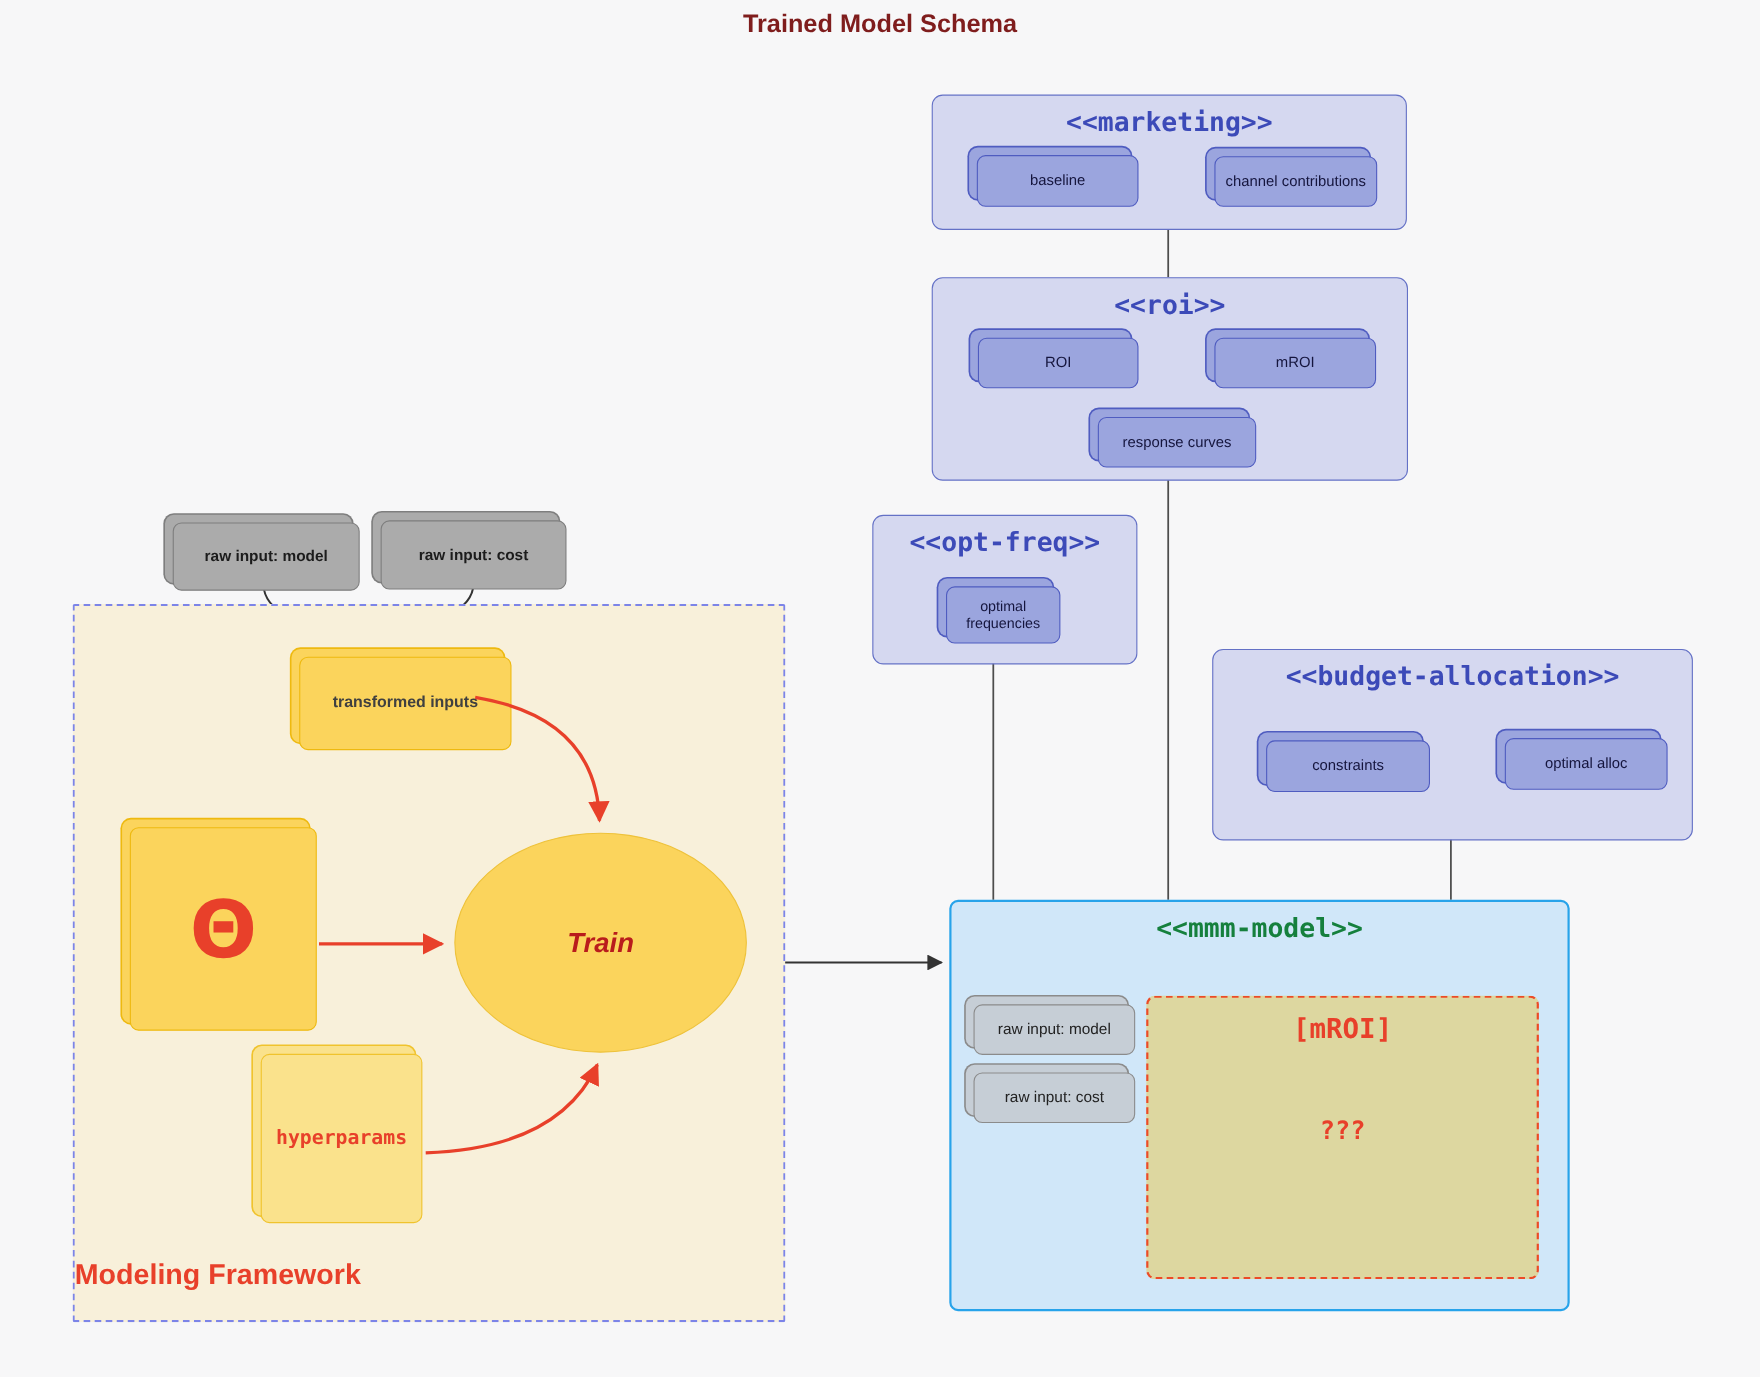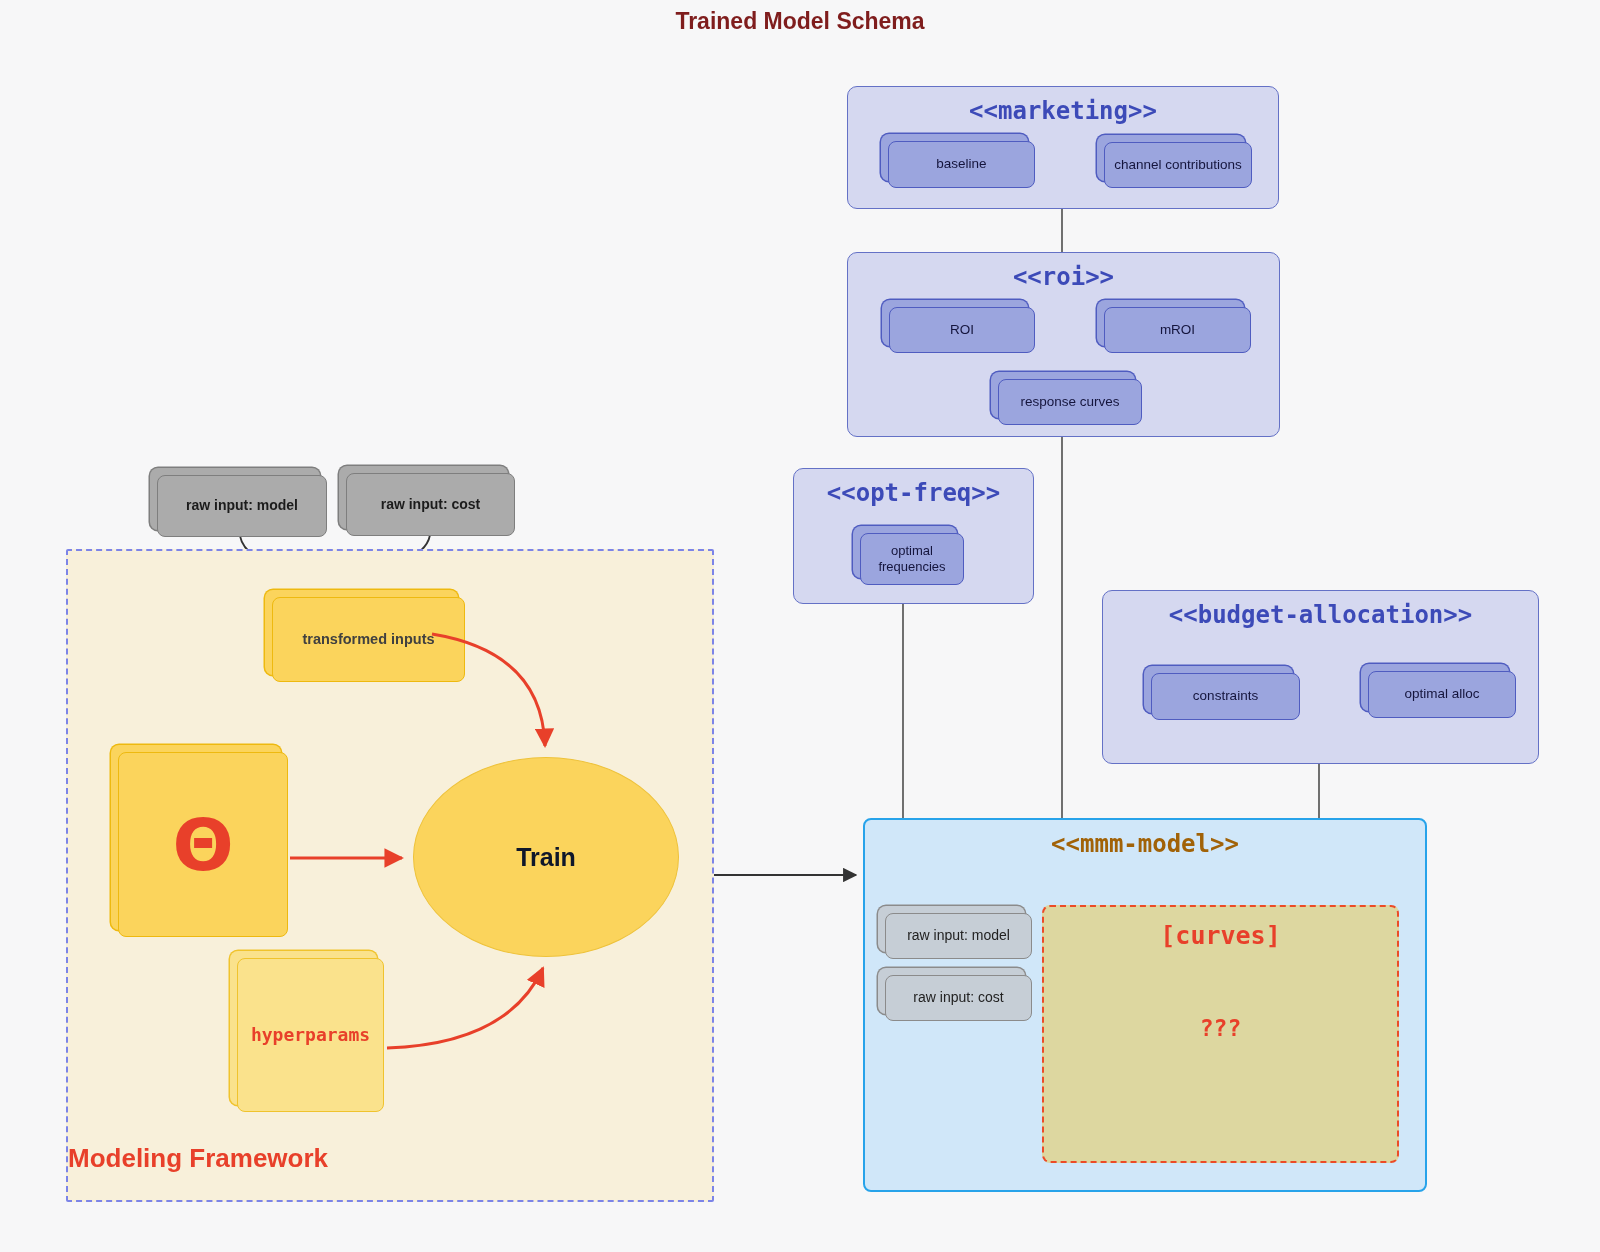--- a/index.html
+++ b/index.html
@@ -15,21 +15,21 @@
   .group{
     position:absolute;border-radius:10px;z-index:2;
     background:#d5d8f0;border:1.5px solid #6471c6;
   }
   .group-title{
     position:absolute;top:10px;left:0;width:100%;text-align:center;
     font-family:"DejaVu Sans Mono",monospace;font-weight:bold;
     font-size:24px;color:#3c4ab8;white-space:nowrap;
   }
   .group.mmm{background:#d0e7f9;border:2px solid #27a3ea;border-radius:8px;}
-  .group.mmm .group-title{color:#a16207;}
+  .group.mmm .group-title{color:#15803d;}
   
   .stack{
     position:absolute;border-radius:8px;display:flex;align-items:center;justify-content:center;
     text-align:center;background:var(--f);border:1.5px solid var(--b);
     box-shadow:-7px -7px 0 0 var(--f), -7px -7px 0 1.5px var(--b);
     font-size:13.5px;color:#15153d;line-height:1.25;
   }
   .stack.purple{--f:#9ba5de;--b:#4f5cc0;}
   .stack.gray-dark{--f:#ababab;--b:#7e7e7e;font-weight:bold;color:#1c1c1c;font-size:14px;}
   .stack.gray-light{--f:#c6ced6;--b:#8b8b8b;color:#222;font-size:14px;}
@@ -44,21 +44,21 @@
     position:absolute;bottom:26px;left:0;width:100%;text-align:left;
     font-size:26px;font-weight:bold;color:#e8402a;
   }
   .node-transformed{font-weight:bold;font-size:14.5px;color:#404040;margin-left:33px;}
   .node-theta{font-size:72px;font-weight:bold;color:#e8402a;font-family:"DejaVu Sans",sans-serif;}
   .node-hyper{font-family:"DejaVu Sans Mono",monospace;font-size:18px;font-weight:bold;color:#e8402a;}
   .train-ellipse{
     position:absolute;left:413px;top:757px;width:264px;height:198px;z-index:2;
     background:#fbd45c;border:1.5px solid #eec23a;border-radius:50%;
     display:flex;align-items:center;justify-content:center;
-    font-size:25px;font-weight:bold;color:#0f172a;
+    font-size:25px;font-weight:bold;color:#b91c1c;font-style:italic;
   }
   
   .model-dashed{
     position:absolute;left:177px;top:85px;width:353px;height:254px;
     background:#ddd7a0;border:2.5px dashed #ec4b27;border-radius:8px;
   }
   .model-label{
     position:absolute;top:14px;left:0;width:100%;text-align:center;
     font-family:"DejaVu Sans Mono",monospace;font-weight:bold;font-size:25px;color:#e8402a;
   }
@@ -130,21 +130,21 @@
     <div class="group-title">&lt;&lt;budget-allocation&gt;&gt;</div>
     <div class="stack purple" style="left:48px;top:82px;width:147px;height:45px;">constraints</div>
     <div class="stack purple" style="left:265px;top:80px;width:146px;height:45px;">optimal alloc</div>
   </div>
 
   <div class="group mmm" style="left:863px;top:818px;width:560px;height:370px;">
     <div class="group-title">&lt;&lt;mmm-model&gt;&gt;</div>
     <div class="stack gray-light" style="left:20px;top:93px;width:145px;height:44px;">raw input: model</div>
     <div class="stack gray-light" style="left:20px;top:155px;width:145px;height:44px;">raw input: cost</div>
     <div class="model-dashed">
-      <div class="model-label">[curves]</div>
+      <div class="model-label">[mROI]</div>
       <div class="model-unknown">???</div>
     </div>
   </div>
 
   <div class="modeling-frame">
     <div class="modeling-label">Modeling Framework</div>
   </div>
 
   <div class="stack gray-dark" style="left:157px;top:475px;width:168px;height:60px;z-index:2;">raw input: model</div>
   <div class="stack gray-dark" style="left:346px;top:473px;width:167px;height:61px;z-index:2;">raw input: cost</div>

